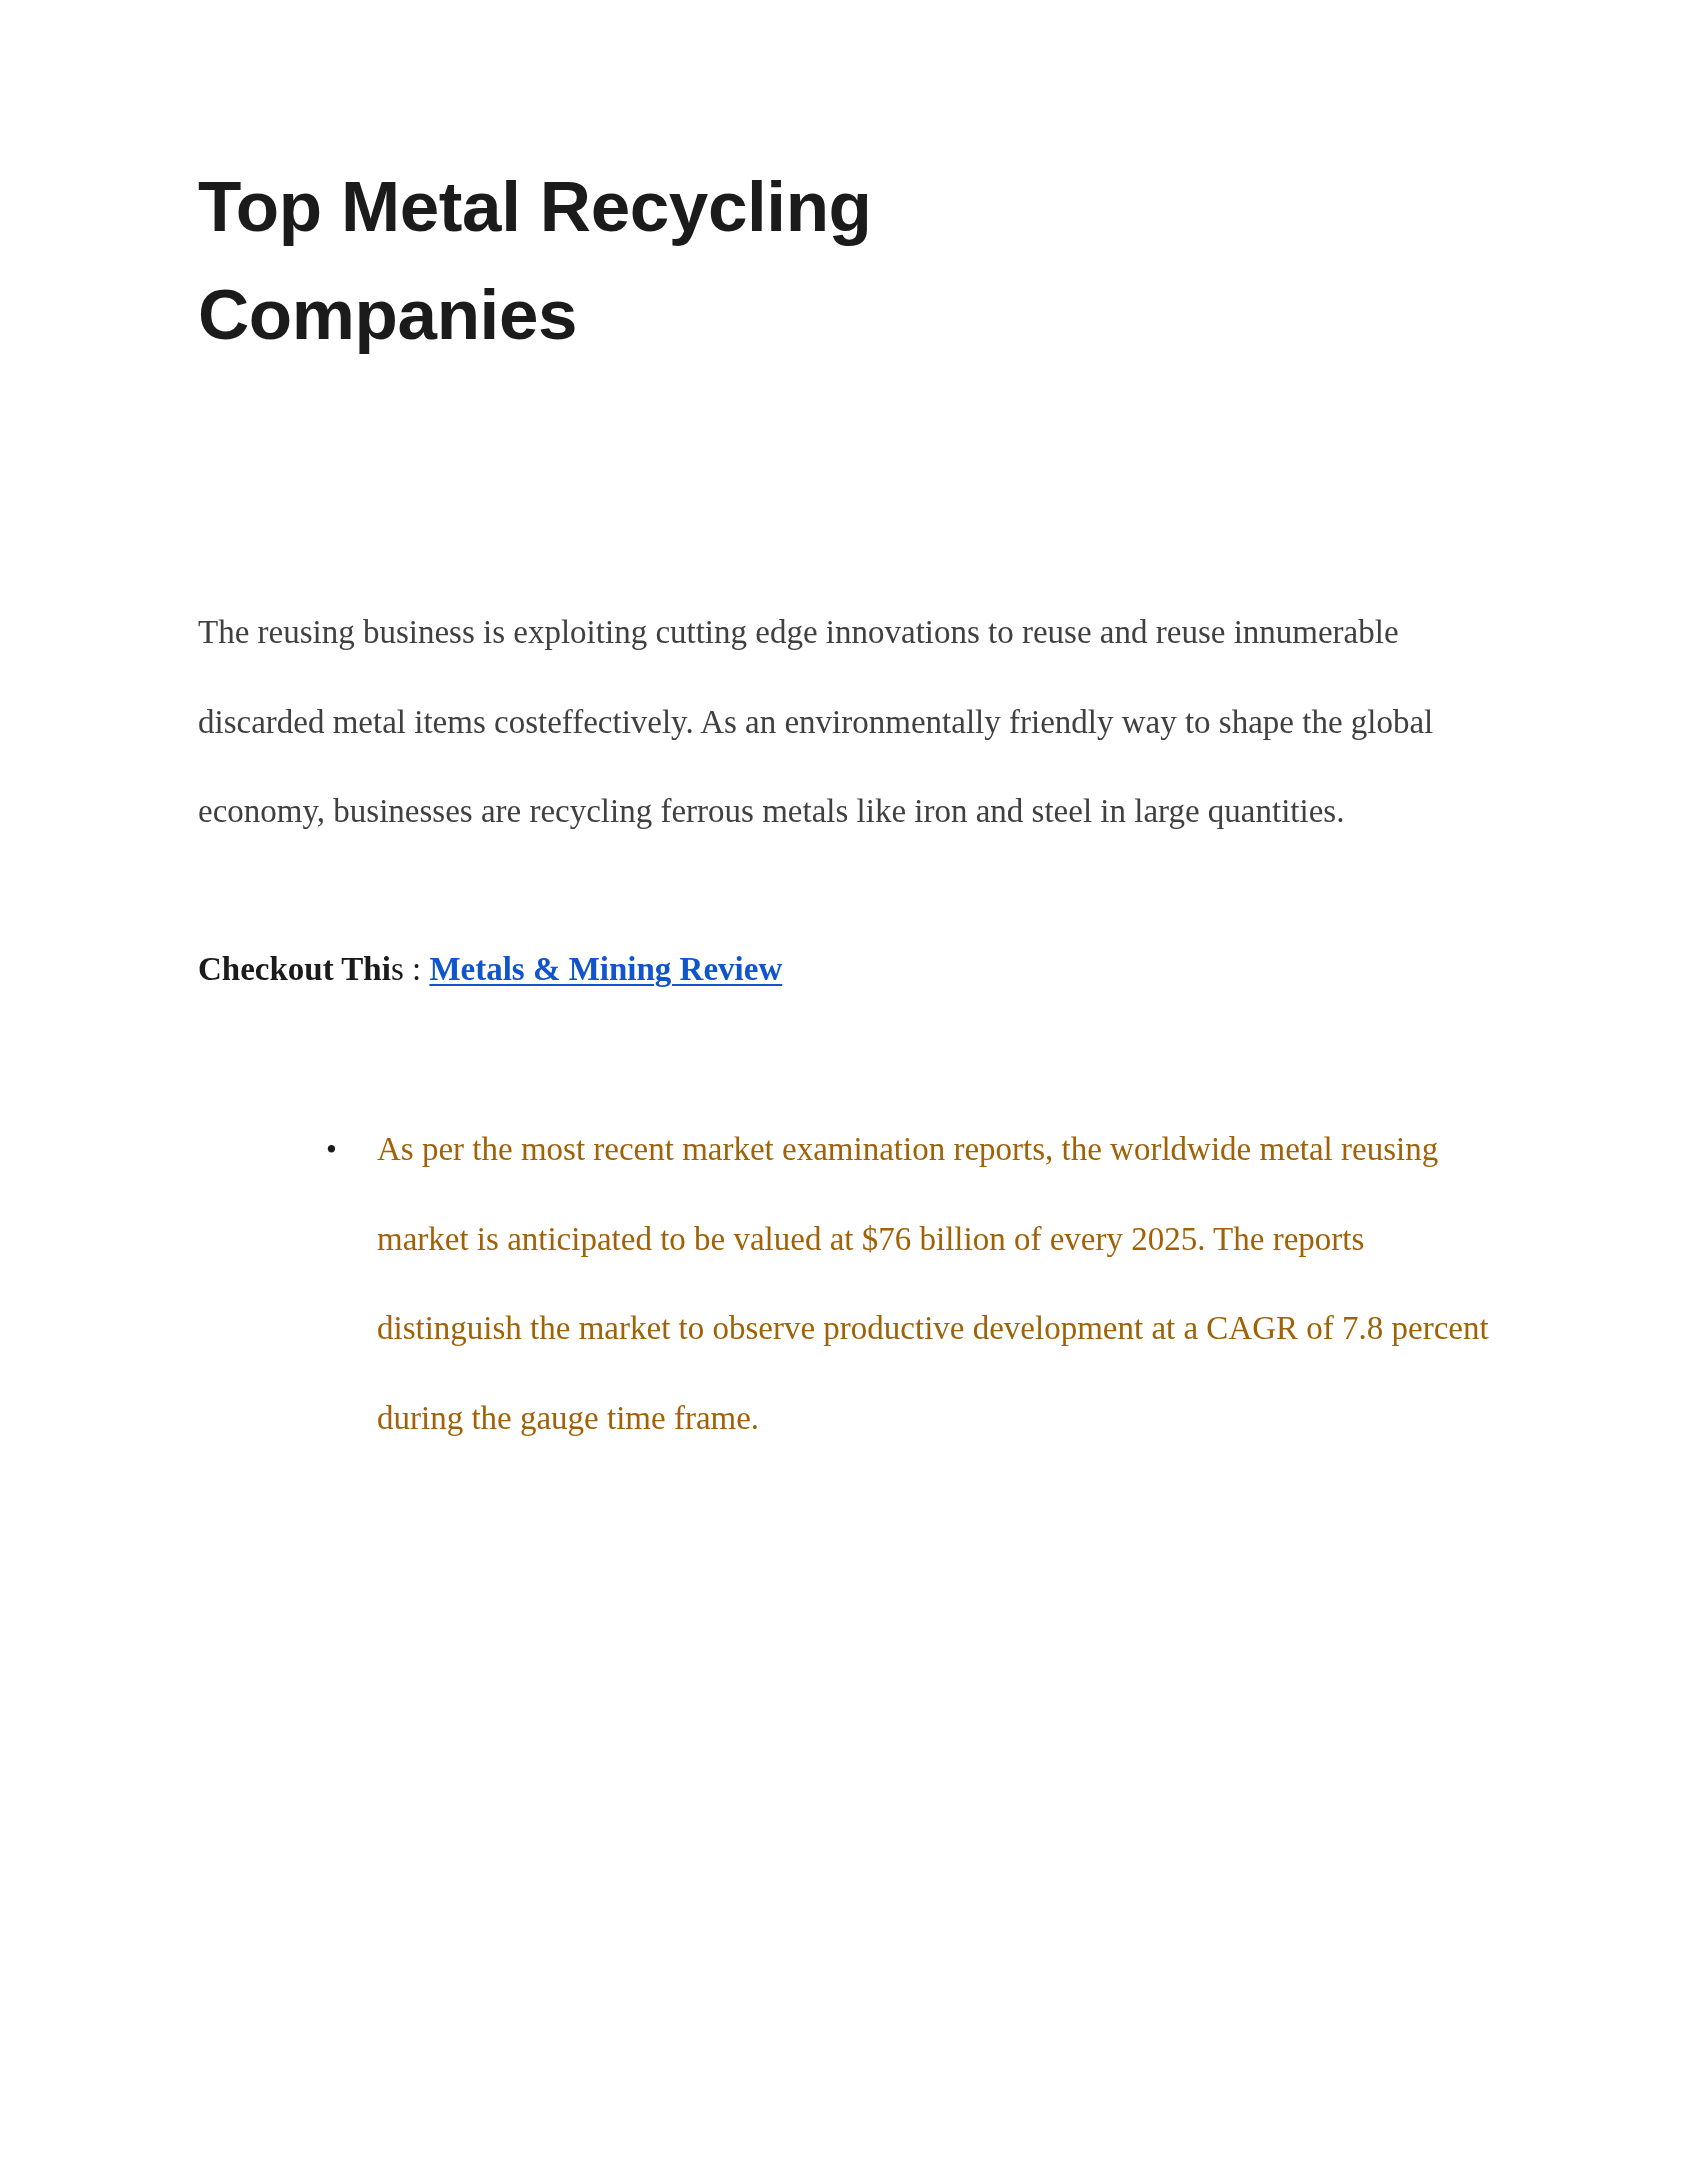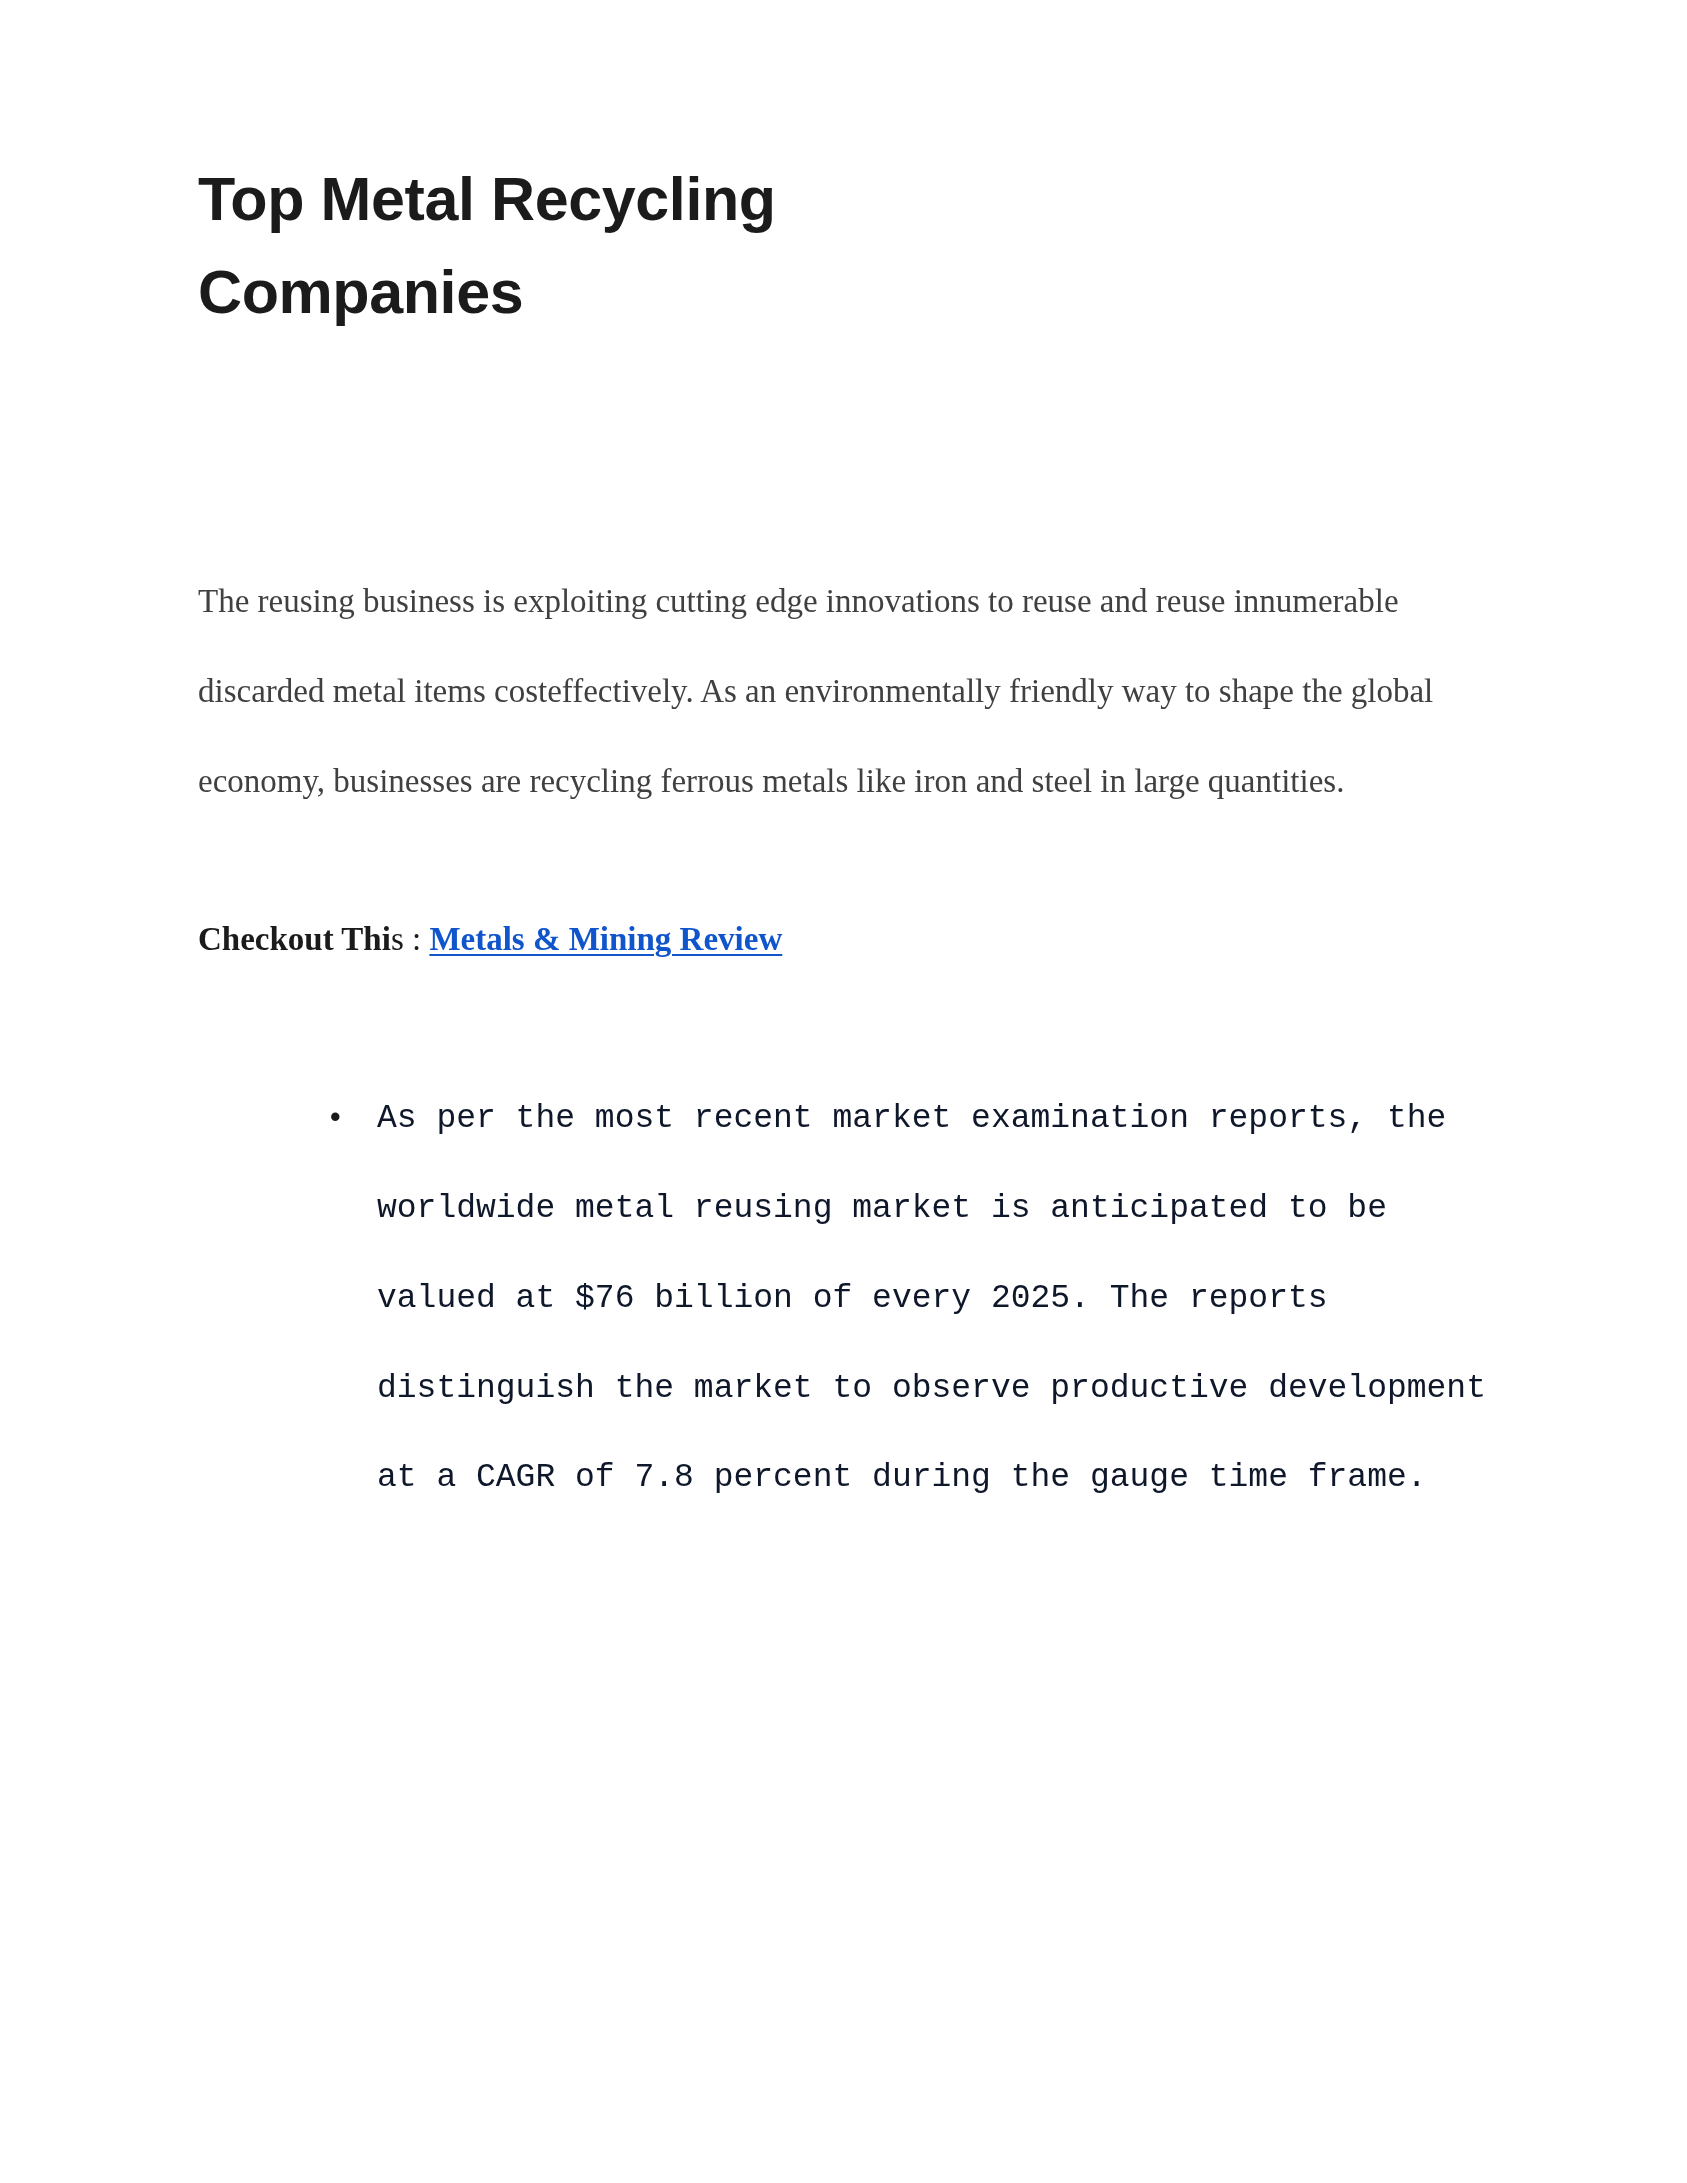--- a/index.html
+++ b/index.html
@@ -18,21 +18,21 @@
     position: relative;
     width: 1687px;
     height: 2183px;
     background: #ffffff;
     box-sizing: border-box;
     padding: 153px 197px 0 198px;
   }
   .doc-title {
     font-family: "Liberation Sans", sans-serif;
     font-weight: bold;
-    font-size: 61px;
+    font-size: 71px;
     line-height: 1.52;
     color: #1b1b1b;
     letter-spacing: -0.4px;
     margin: 0;
     max-width: 861px;
   }
   .spacer-after-title {
     height: 219px;
   }
   .body-para {
@@ -65,24 +65,24 @@
     text-decoration-thickness: 2.2px;
     text-align: right;
   }
   .bullet-list {
     margin: 0;
     padding: 0;
     list-style: none;
   }
   .bullet-item {
     position: relative;
-    font-family: Liberation Mono, monospace;
+    font-family: Liberation Serif, serif;
     font-size: 33px;
     line-height: 2.72;
-    color: #0f172a;
+    color: #a16207;
     padding-left: 51px;
     margin-left: 128px;
     max-width: 1168px;
   }
   .bullet-item::before {
     content: "\2022";
     position: absolute;
     left: 0;
     top: 0;
     font-size: 31px;

